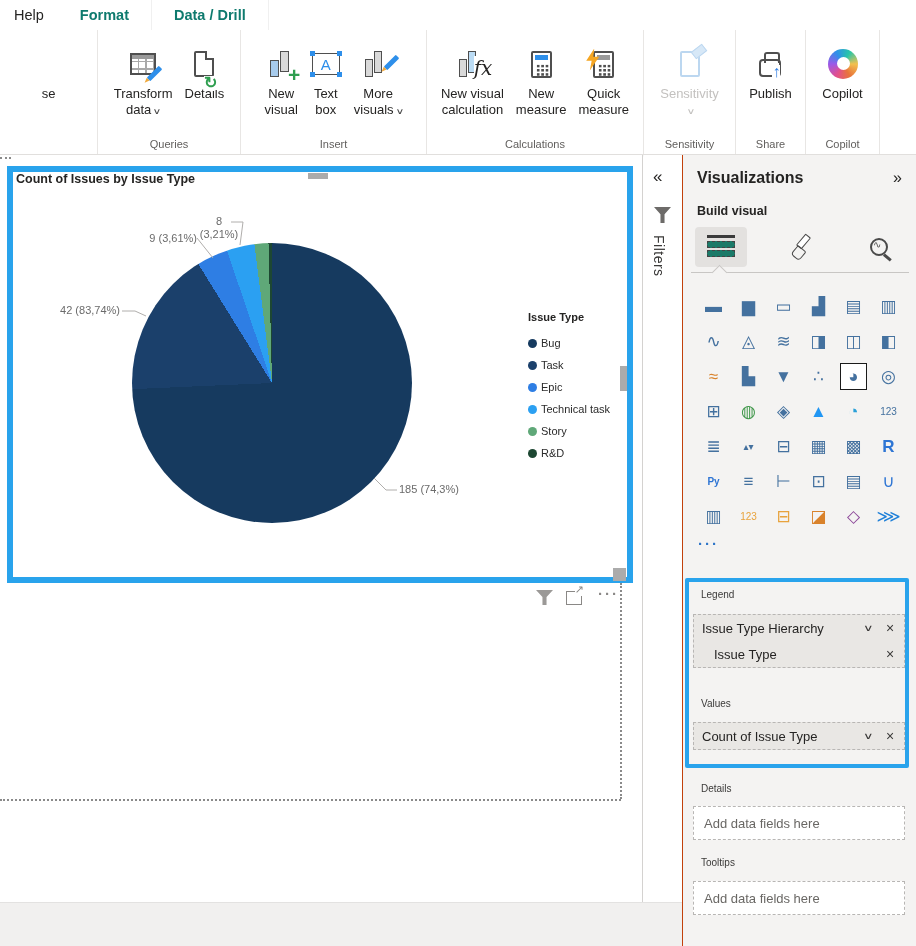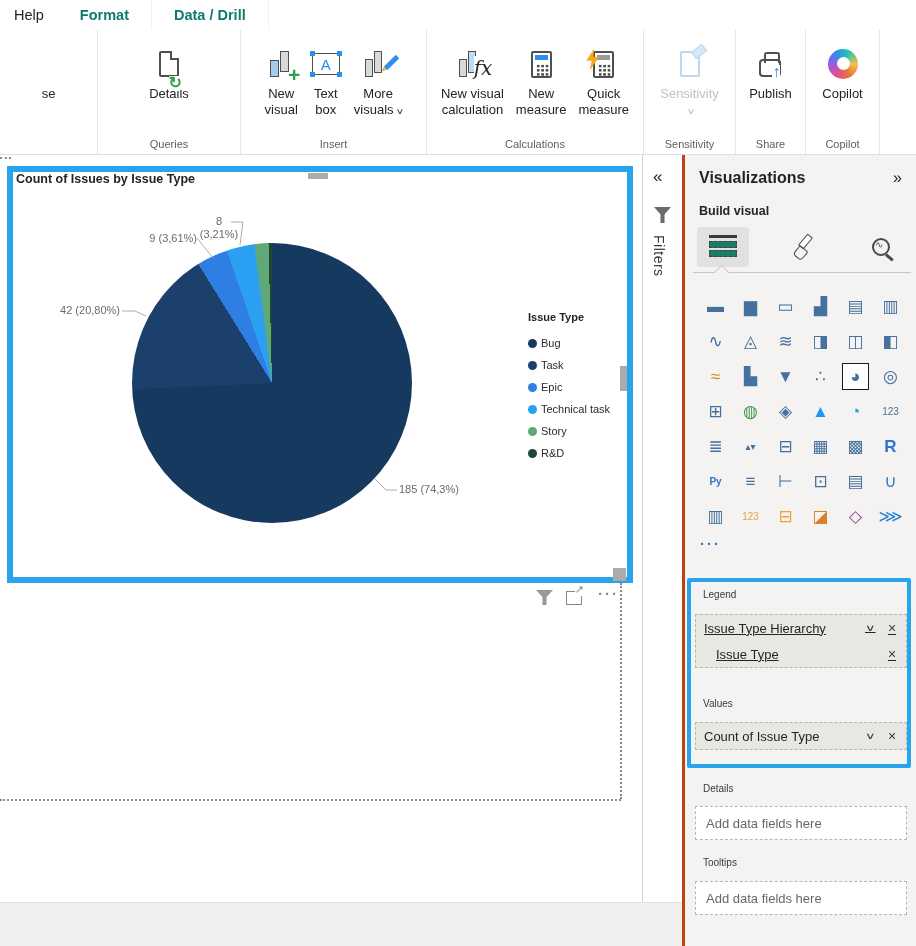--- a/index.html
+++ b/index.html
@@ -110,21 +110,21 @@
   #tool-more{left:598px;top:430px;font-size:15px;font-weight:bold;letter-spacing:2px;color:#8A8886;position:absolute;}
 
   
   #filters-strip{position:absolute;left:644px;top:155px;width:38px;height:747px;background:#fff;}
   #filters-collapse{position:absolute;left:9px;top:12px;font-size:17px;color:#252423;}
   #filters-funnel{position:absolute;left:10px;top:52px;width:17px;height:16px;background:#6d6b69;
                   clip-path:polygon(0 0,100% 0,62% 46%,62% 100%,38% 100%,38% 46%);}
   #filters-label{position:absolute;left:7px;top:80px;writing-mode:vertical-rl;font-size:14px;color:#3B3A39;letter-spacing:.5px;}
 
   
-  #viz{position:absolute;left:682px;top:155px;width:234px;height:791px;background:#F4F3F2;border-left:3px solid #c2410c;}
+  #viz{position:absolute;left:682px;top:155px;width:234px;height:791px;background:#F4F3F2;border-left:1px solid #c2410c;}
   #viz-title{position:absolute;left:14px;top:14px;font-size:16px;font-weight:bold;color:#252423;}
   #viz-expand{position:absolute;right:14px;top:14px;font-size:16px;color:#252423;}
   #build-label{position:absolute;left:14px;top:49px;font-size:12.5px;font-weight:bold;color:#252423;}
   #viz-tabs{position:absolute;left:0;top:70px;width:234px;height:48px;}
   .vtab{position:absolute;width:52px;height:40px;display:flex;align-items:center;justify-content:center;border-radius:4px;}
   #vtab-build{left:12px;top:2px;background:#E3E1DF;}
   #vtab-format{left:91px;top:2px;}
   #vtab-analytics{left:170px;top:2px;}
   .bv{width:28px;height:24px;border-top:3px solid #3a3a3a;padding-top:3px;}
   .bv i{display:block;height:7px;background:#1B7A68;border:1px dashed #444;margin-bottom:2px;}
@@ -151,21 +151,21 @@
   .well{position:absolute;left:10px;width:212px;border:1px dashed #B8B6B4;background:#fff;}
   .well.filled{background:#E9E7E4;}
   .pill-row{height:26px;display:flex;align-items:center;font-size:13px;color:#252423;padding:0 8px;}
   .pill-row .ptext{flex:1;white-space:nowrap;overflow:hidden;}
   .pill-row.child .ptext{padding-left:12px;}
   .pill-chev{font-size:9px;color:#3B3A39;transform:scaleX(1.6);margin-right:12px;}
   .pill-x{font-size:14px;color:#3B3A39;width:12px;text-align:center;}
   .placeholder-row{height:32px;display:flex;align-items:center;padding:0 10px;font-size:13px;color:#696764;}
   #hl-box{position:absolute;left:2px;top:423px;width:224px;height:190px;border:4px solid #29A3EC;border-radius:2px;pointer-events:none;}
   #lbl-legend{top:434px;}
-  #well-legend{top:459px;height:54px;text-decoration:underline;}
+  #well-legend{top:459px;height:54px;}
   #lbl-values{top:543px;}
   #well-values{top:567px;height:28px;}
   #lbl-details{top:628px;}
   #well-details{top:651px;height:34px;}
   #lbl-tooltips{top:702px;}
   #well-tooltips{top:726px;height:34px;}
 
   
   #bottom-strip{position:absolute;left:0;top:902px;width:682px;height:44px;background:#F1F0EF;border-top:1px solid #E3E2E1;}
 </style>
@@ -188,20 +188,30 @@
             <div class="rlabel">
               <div>se</div>
             </div>
           </div>
         </div>
       </div>
       <div class="rgroup" style="width: 143px;">
         <div class="rbtns">
           <div class="rbtn">
             <div class="ricon">
+              <span class="tbl"></span>
+              <span class="pen p1"></span>
+            </div>
+            <div class="rlabel">
+              <div>Transform</div>
+              <div>data<span class="chev">∨</span></div>
+            </div>
+          </div>
+          <div class="rbtn">
+            <div class="ricon">
               <span class="doc"></span>
               <span class="spin">↻</span>
             </div>
             <div class="rlabel">
               <div>Details</div>
             </div>
           </div>
         </div>
         <div class="rglabel">Queries</div>
       </div>
@@ -351,21 +361,21 @@
 
         <div id="pie" style="background: conic-gradient(rgb(22, 58, 95) 0deg, rgb(22, 58, 95) 267.48deg, rgb(27, 64, 107) 267.48deg, rgb(27, 64, 107) 328.212deg, rgb(46, 126, 228) 328.212deg, rgb(46, 126, 228) 341.208deg, rgb(43, 160, 242) 341.208deg, rgb(43, 160, 242) 352.764deg, rgb(95, 168, 120) 352.764deg, rgb(95, 168, 120) 358.56deg, rgb(29, 71, 50) 358.56deg, rgb(29, 71, 50) 360deg);"></div>
 
         <svg id="leaders" width="614" height="405" viewBox="0 0 614 405">
           <polyline points="109,139 122,139 133,144" fill="none" stroke="#B0AEAC" stroke-width="1"></polyline>
           <polyline points="184,66 200,86" fill="none" stroke="#B0AEAC" stroke-width="1"></polyline>
           <polyline points="218,50 230,50 227,73" fill="none" stroke="#B0AEAC" stroke-width="1"></polyline>
           <polyline points="361,306 373,318 384,318" fill="none" stroke="#B0AEAC" stroke-width="1"></polyline>
         </svg>
 
-        <div class="plabel pl-task">42 (20,80%)</div>
+        <div class="plabel pl-task">42 (83,74%)</div>
         <div class="plabel pl-epic">9 (3,61%)</div>
         <div class="plabel pl-tech">
           <div>8</div>
           <div>(3,21%)</div>
         </div>
         <div class="plabel pl-bug">185 (74,3%)</div>
 
         <div id="chart-legend">
           <div id="legend-title">Issue Type</div>
           <div id="legend-items">

